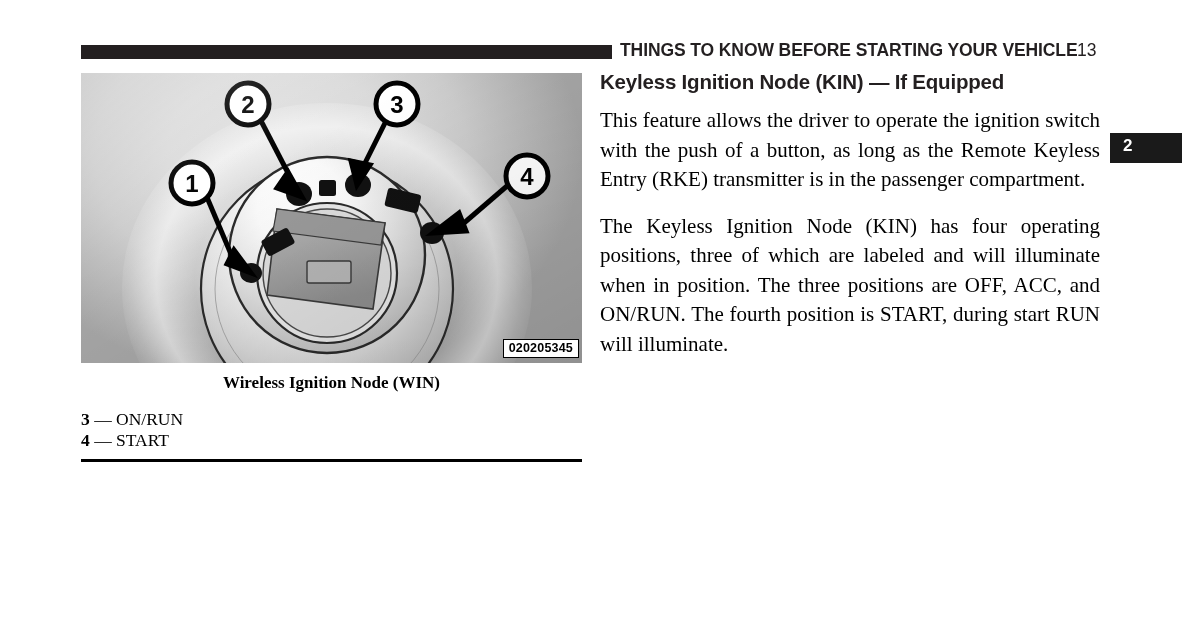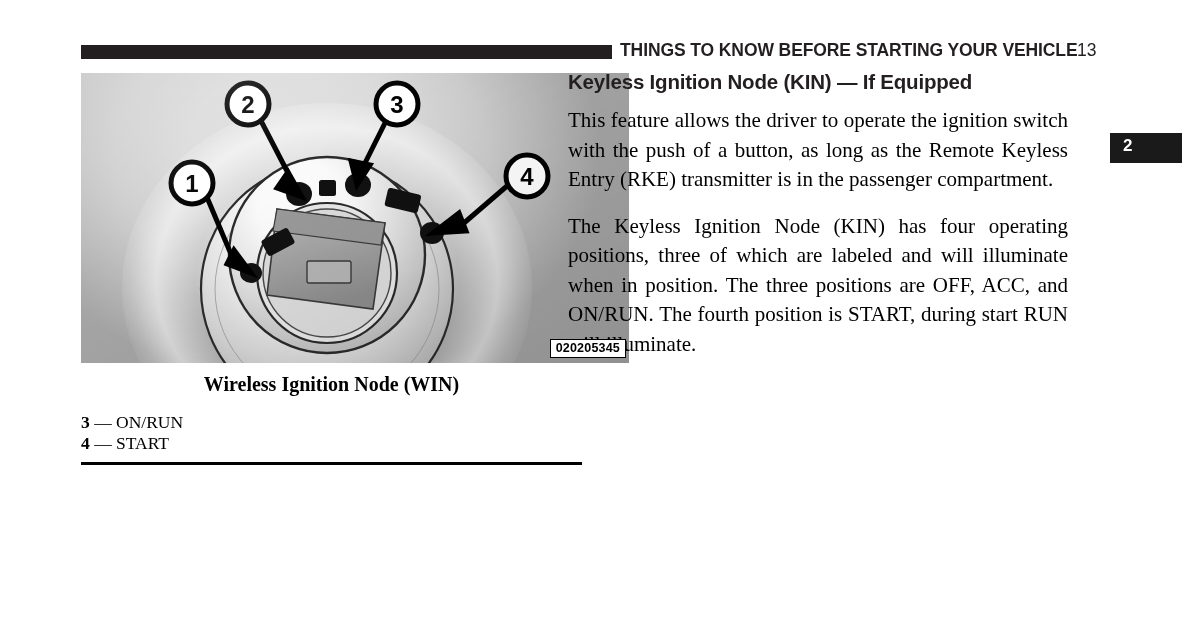--- a/index.html
+++ b/index.html
@@ -75,21 +75,21 @@
   
   .left-col {
     position: absolute;
     left: 81px;
     top: 73px;
     width: 501px;
   }
 
   .figure {
     position: relative;
-    width: 548px;
+    width: 501px;
     height: 290px;
     overflow: hidden;
     background:
       radial-gradient(ellipse 300px 230px at 40% 28%, #e2e2e2 0%, #dadada 38%, #cccccc 62%, #b6b6b6 84%, #a6a6a6 100%);
   }
   
   .figure::after {
     content: "";
     position: absolute;
     inset: 0;
@@ -116,21 +116,21 @@
     color: #000000;
     z-index: 6;
   }
 
   .fig-caption {
     margin-top: 10px;
     width: 501px;
     text-align: center;
     font-family: "Liberation Serif", serif;
     font-weight: bold;
-    font-size: 20px;
+    font-size: 17px;
     color: #000000;
   }
 
   .legend {
     margin-top: 16px;
     width: 501px;
   }
   .legend-item {
     font-family: "Liberation Serif", serif;
     font-size: 17.5px;
@@ -144,21 +144,21 @@
   .legend-rule {
     margin-top: 9px;
     width: 501px;
     height: 3px;
     background: #000000;
   }
 
   
   .right-col {
     position: absolute;
-    left: 568px;
+    left: 600px;
     top: 70px;
     width: 501px;
   }
   .section-title {
     font-family: "Liberation Sans", sans-serif;
     font-weight: bold;
     font-size: 20.5px;
     letter-spacing: -0.2px;
     color: #231f20;
     margin: 0 0 12px 0;

